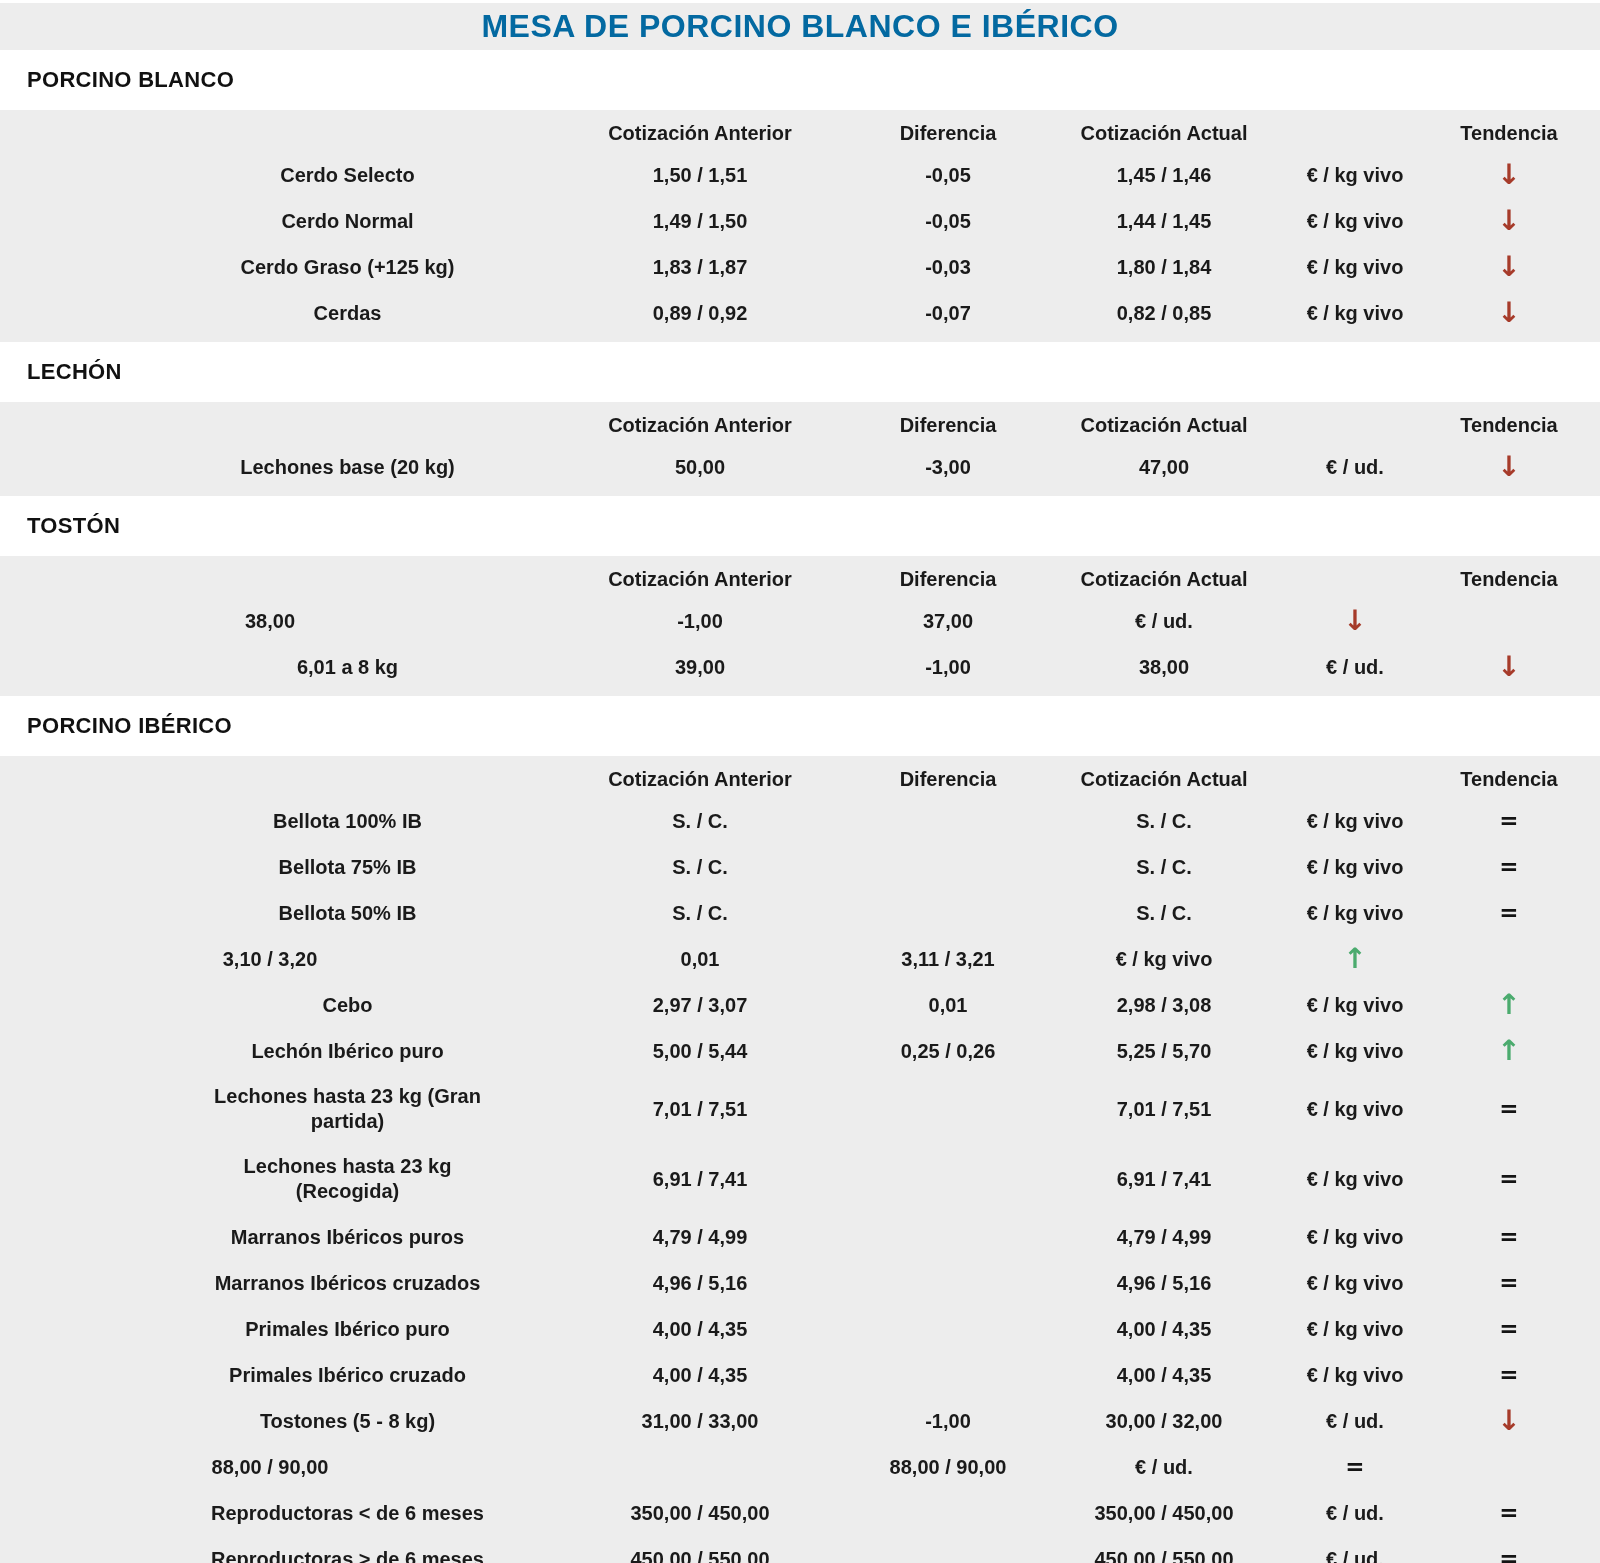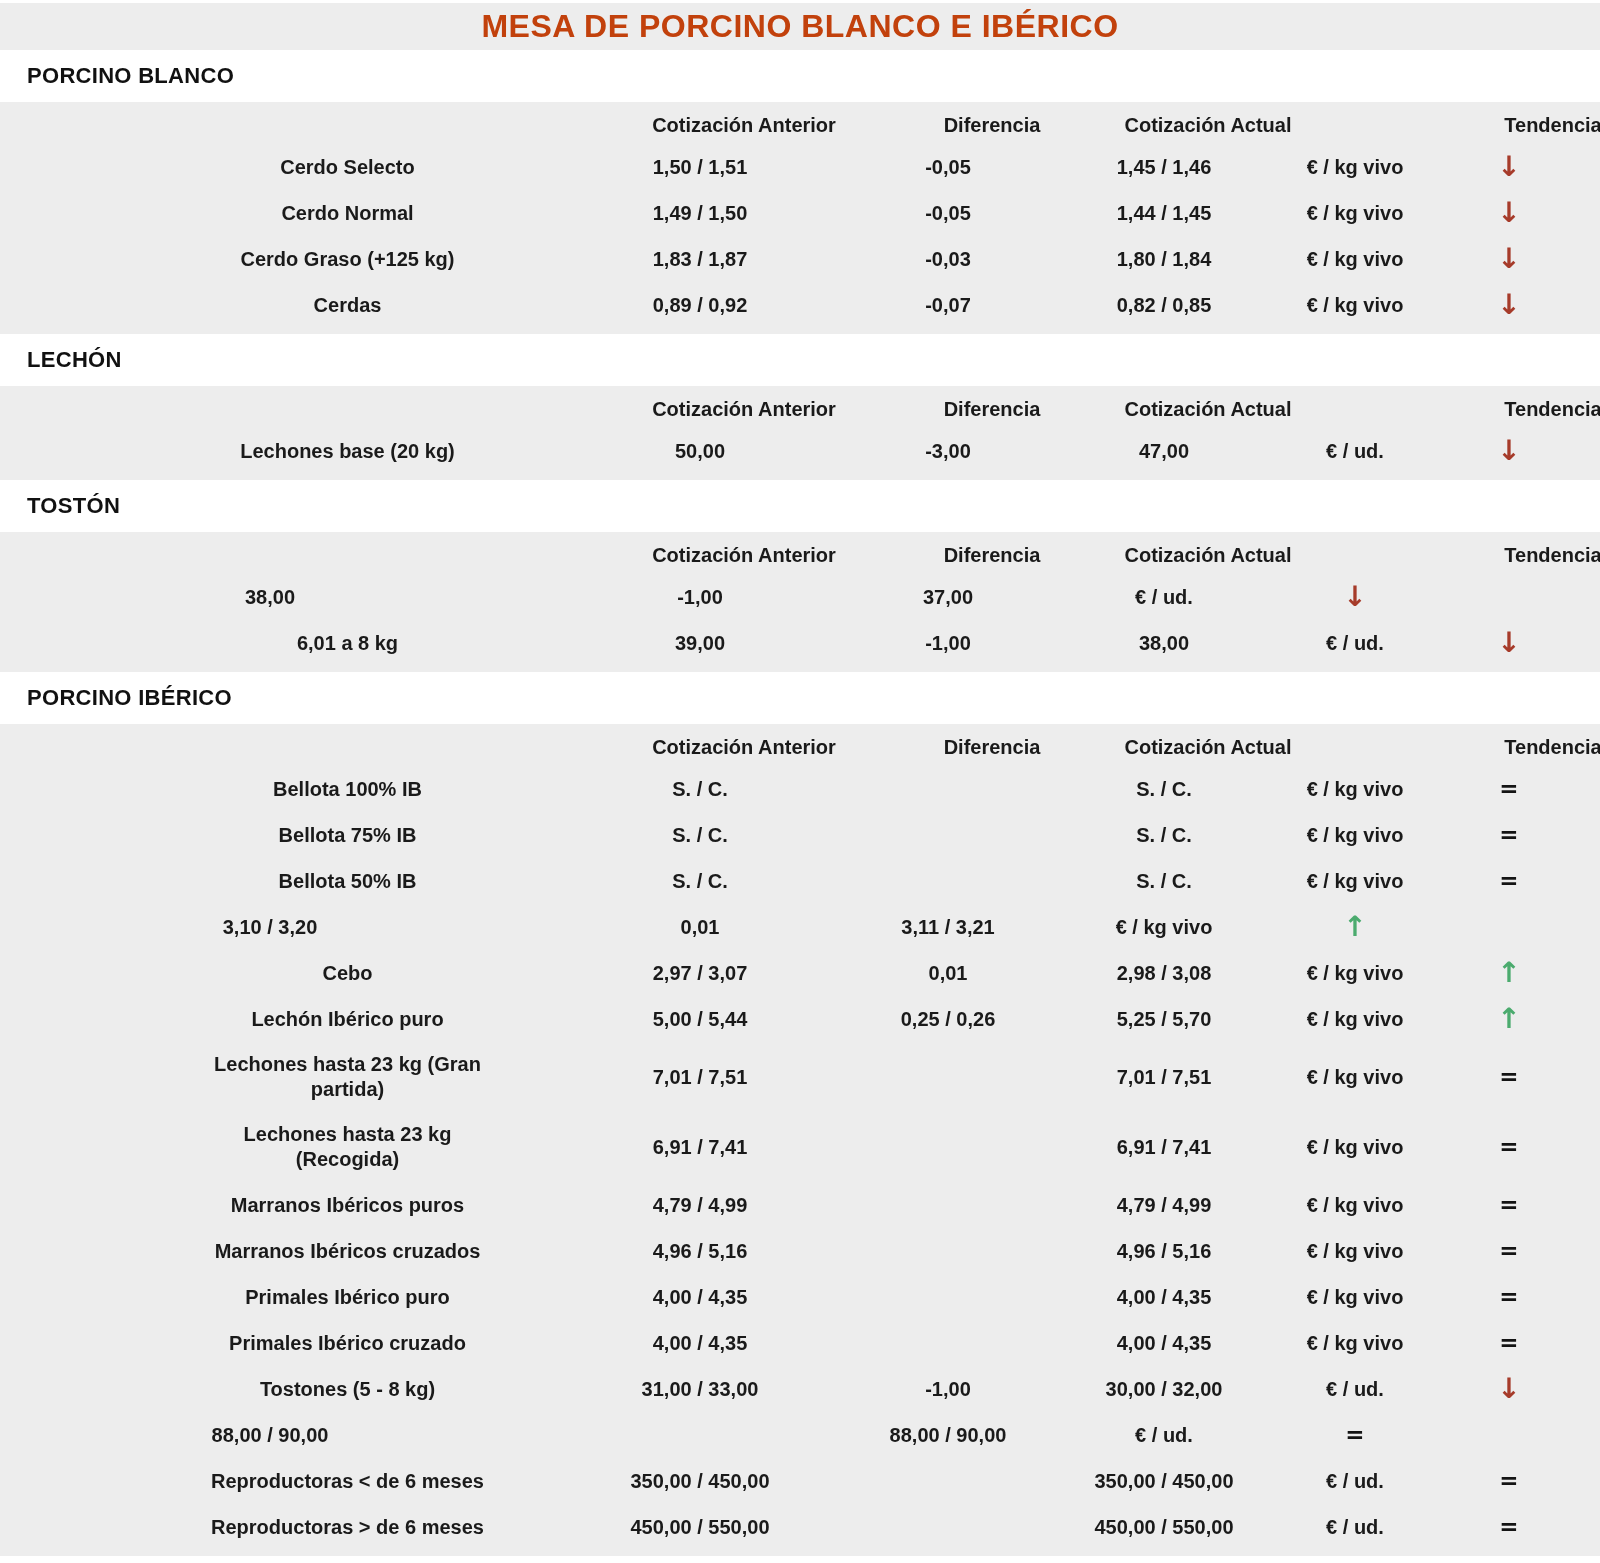--- a/index.html
+++ b/index.html
@@ -10,36 +10,36 @@
     color:#1a1a1a;
     -webkit-font-smoothing:antialiased;
   }
   .page{width:1600px;min-height:1563px;background:#ffffff;}
   .title-band{
     background:#ededed;
     height:47px;
     margin-top:3px;
     display:flex;align-items:center;justify-content:center;
   }
-  .page-title{font-size:32px;margin:0;letter-spacing:.5px;color:#c2410c;}
+  .page-title{font-size:32px;margin:0;letter-spacing:.5px;color:#0369a1;}
   .section-band{
     background:#ffffff;
-    height:52px;
+    height:60px;
     display:flex;align-items:center;
     padding-left:27px;box-sizing:border-box;
   }
   .section-title{font-size:22px;margin:0;color:#111;letter-spacing:.3px;}
   .table{background:#ededed;padding:4px 0 6px 0;}
   .row{
     display:grid;
     grid-template-columns:540px 320px 176px 256px 126px 182px;
     align-items:center;
     min-height:46px;
   }
-  .row.header{min-height:38px;padding-left:44px;}
+  .row.header{min-height:38px;}
   .cell{font-size:20px;}
   .cell.name{
     padding:10px 40px 10px 195px;
     line-height:25px;
     box-sizing:border-box;
     text-align:center;
   }
   .cell.prev,.cell.diff,.cell.curr,.cell.unit,.cell.trend{text-align:center;}
   .trend-icon{
     font-family:"DejaVu Sans", sans-serif;

